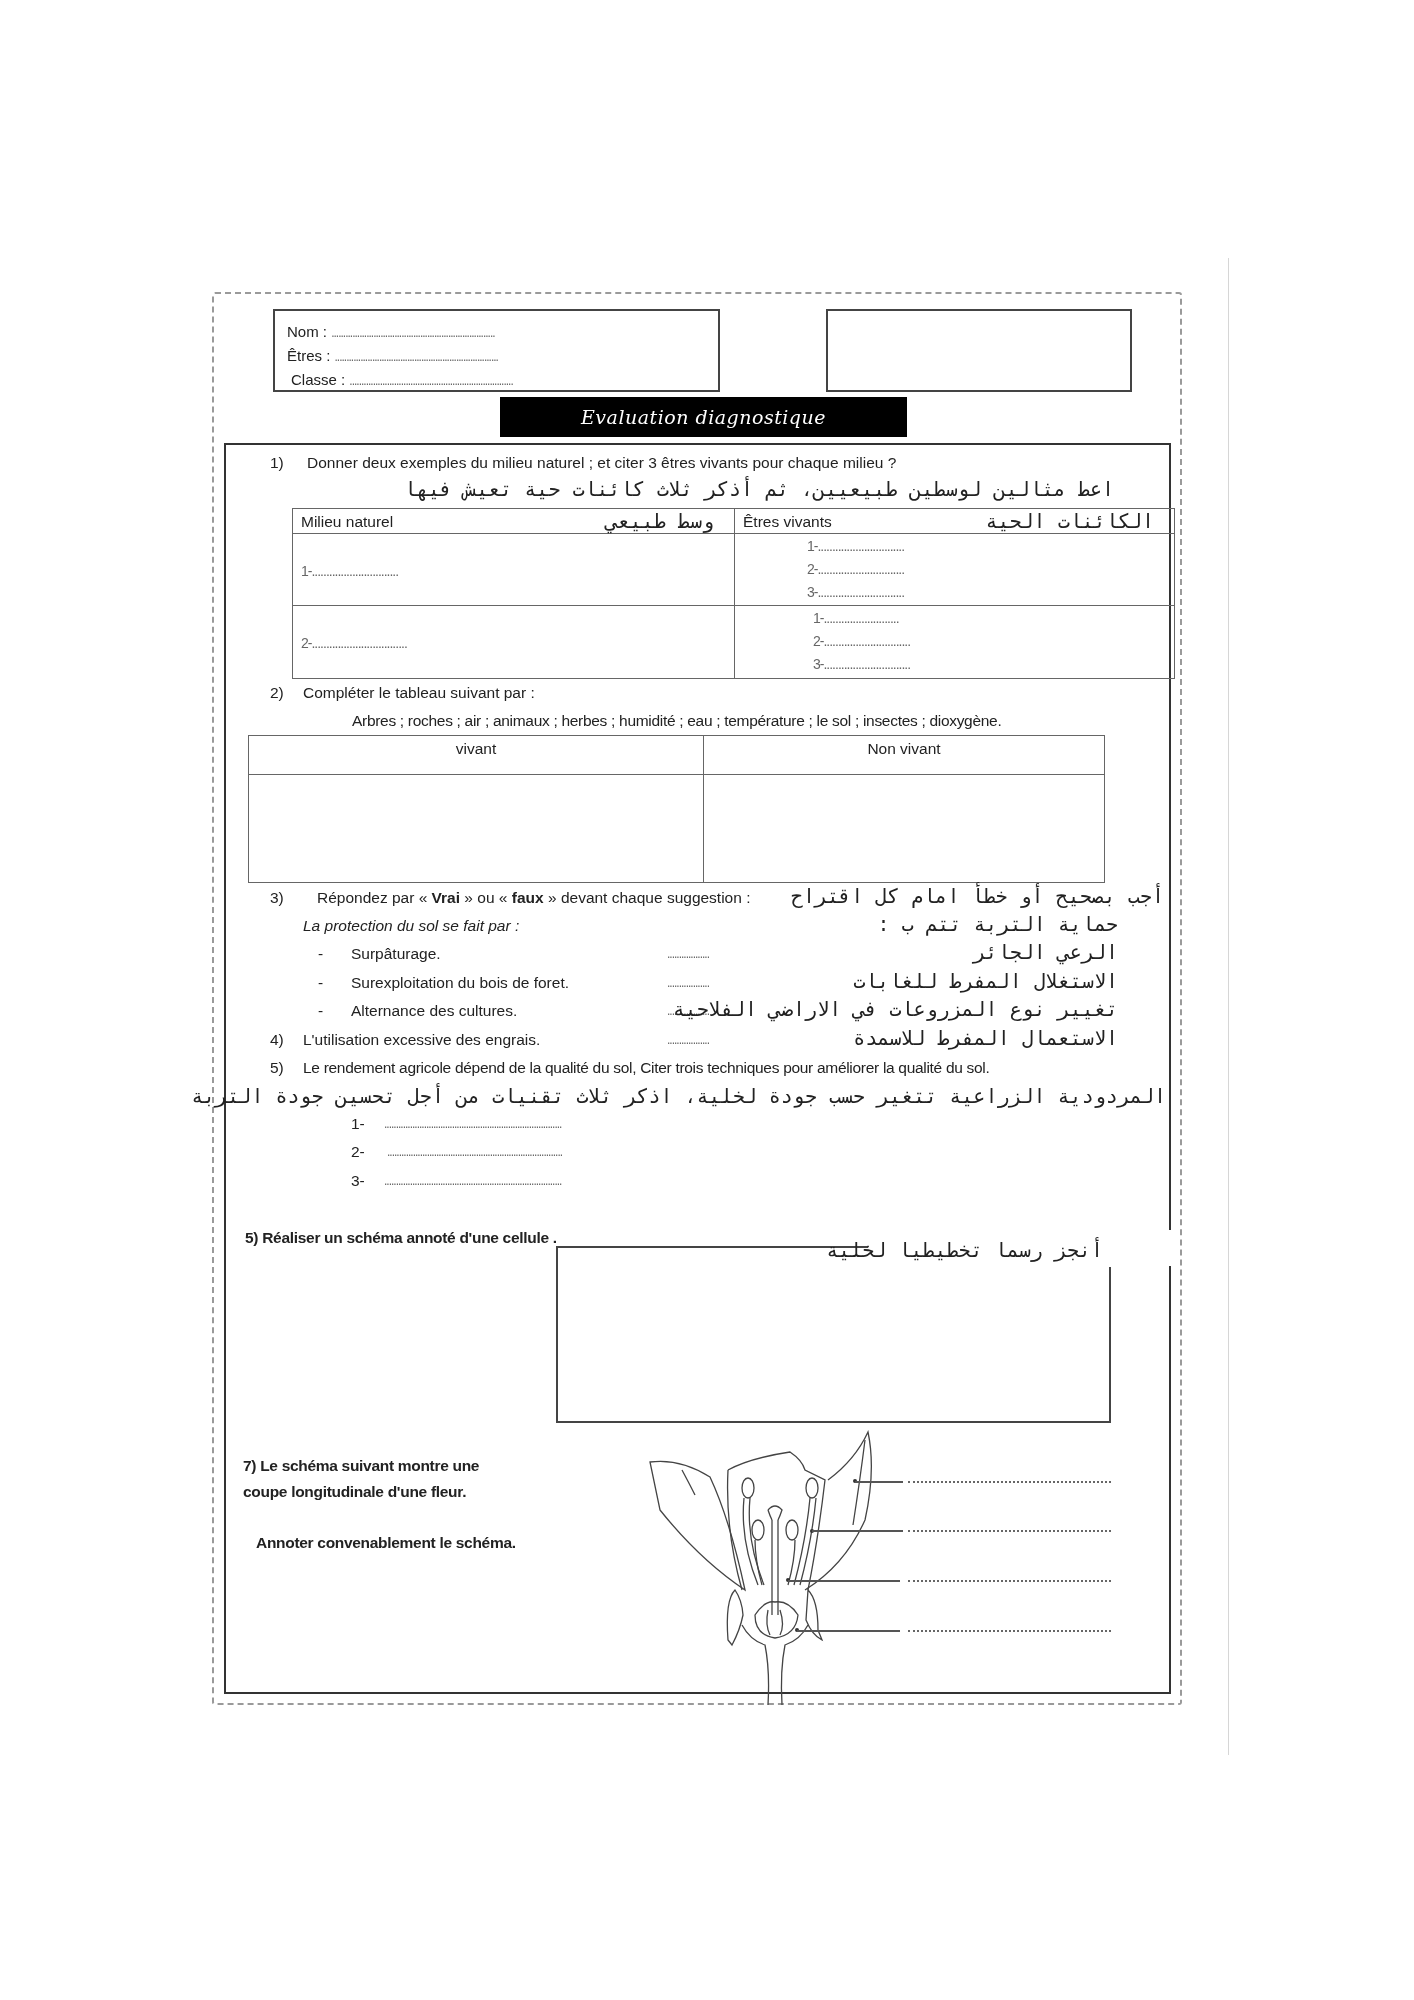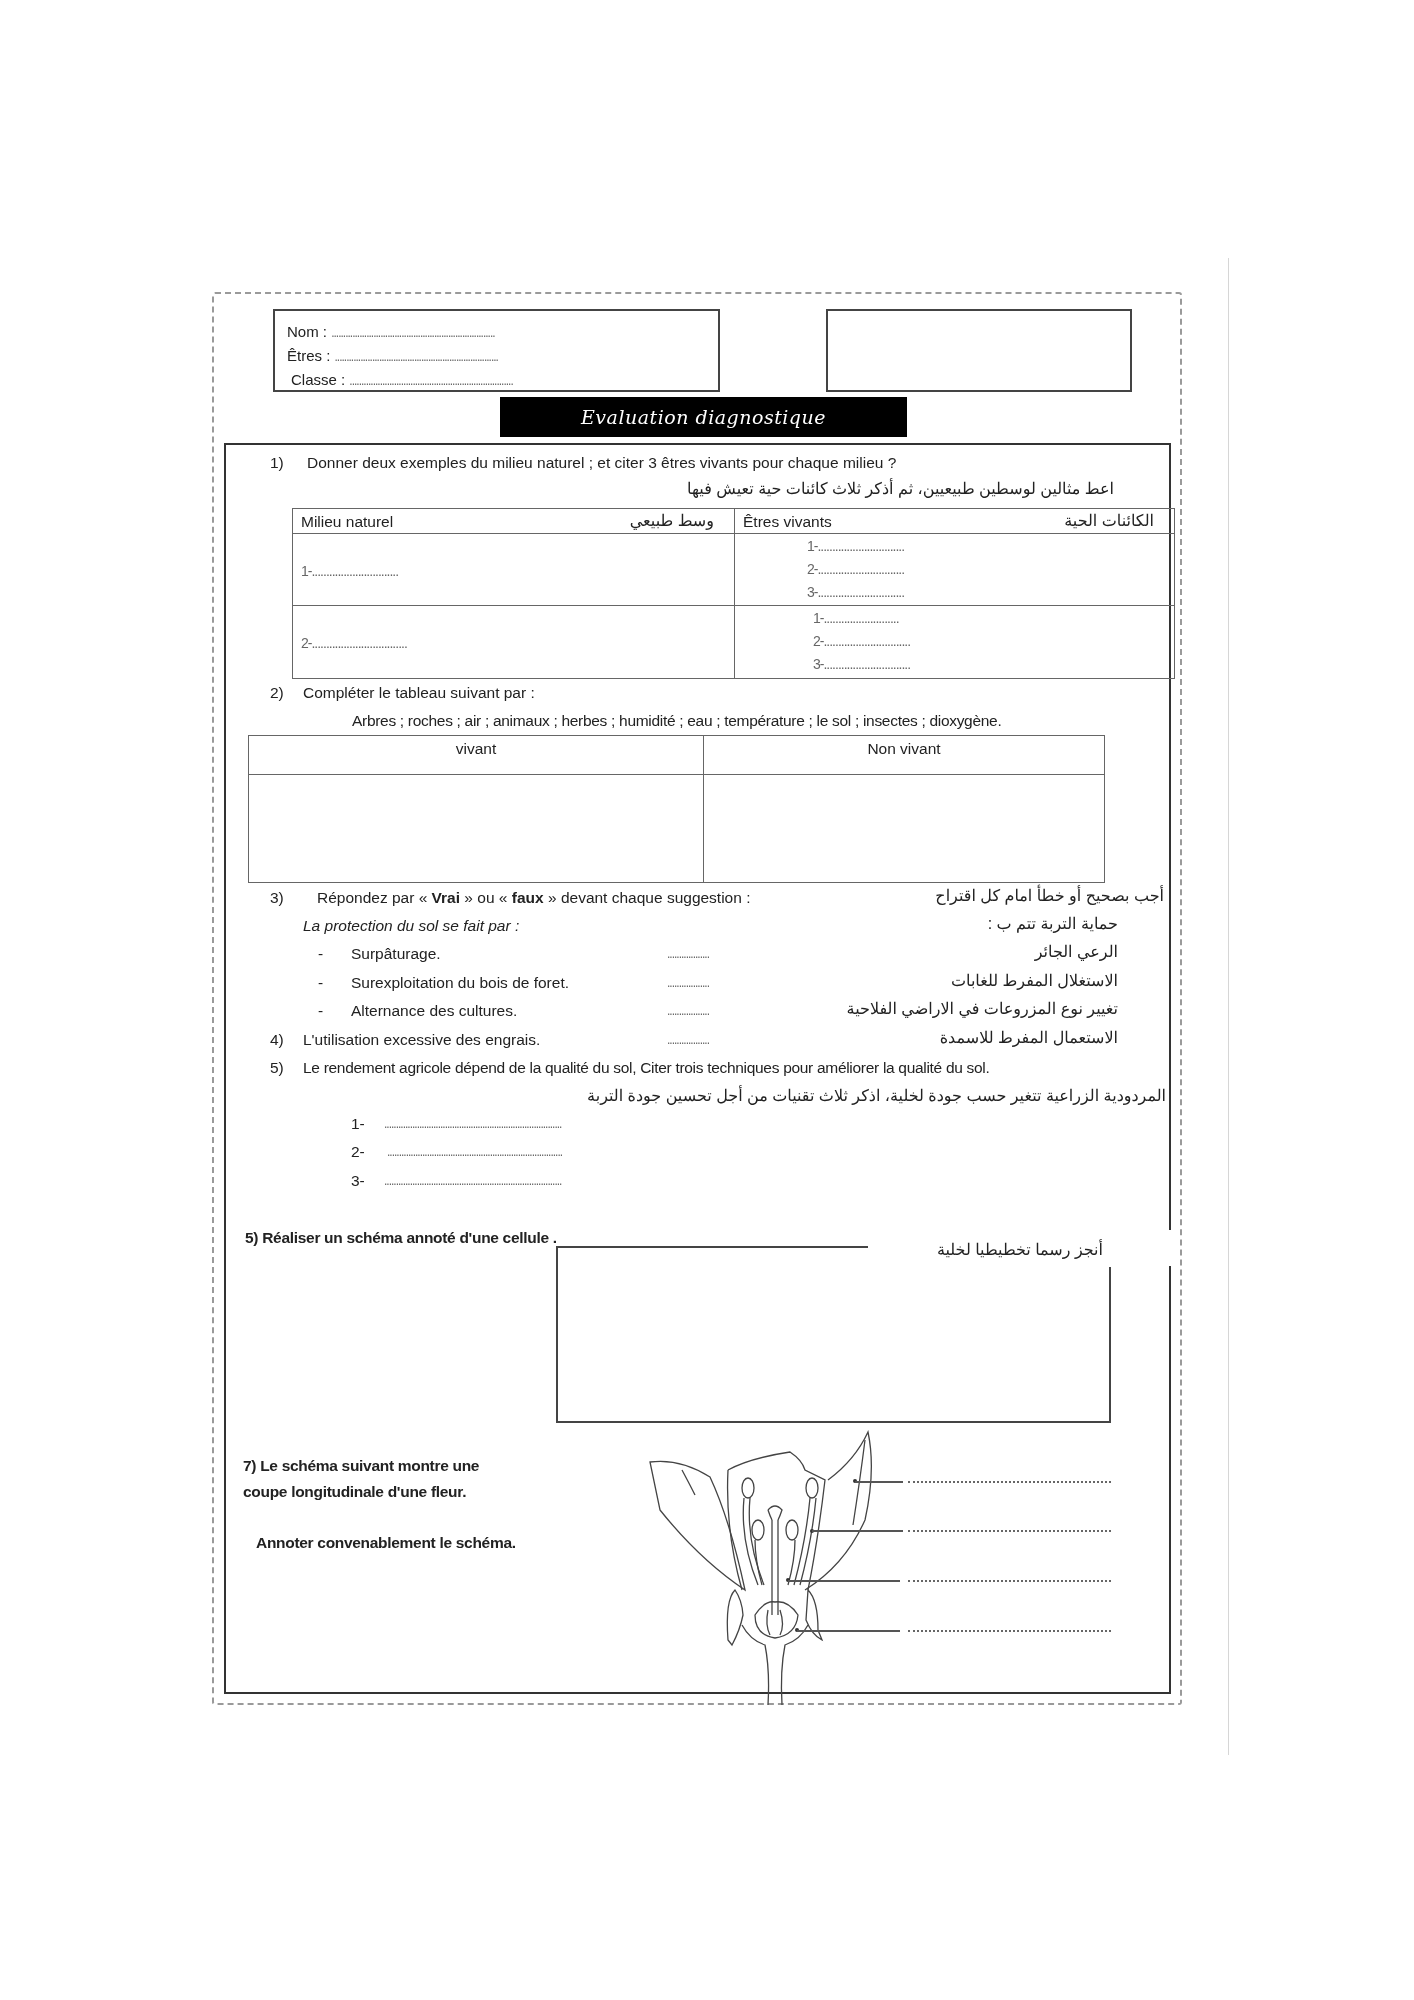--- a/index.html
+++ b/index.html
@@ -1,20 +1,20 @@
 <!DOCTYPE html>
 <html><head>
 <meta charset="utf-8">
 <style>
   html, body { margin: 0; padding: 0; background: #ffffff; }
   body { width: 1414px; height: 2000px; position: relative; overflow: hidden;
          font-family: "Liberation Sans", "DejaVu Sans", sans-serif; color: #222; }
   .abs { position: absolute; }
   .txt { font-size: 15.5px; white-space: nowrap; line-height: 1; }
-  .ar { direction: rtl; font-family: Liberation Sans, sans-serif; font-size: 16px; white-space: nowrap; line-height: 1; }
+  .ar { direction: rtl; font-family: Liberation Mono, monospace; font-size: 20px; white-space: nowrap; line-height: 1; }
   .dashed-frame { left: 212px; top: 292px; width: 970px; height: 1413px;
                   border: 2px dashed #9a9a9a; box-sizing: border-box; border-radius: 3px; }
   .side-line { left: 1228px; top: 258px; width: 1px; height: 1497px; background: #d6d6d6; }
   .inner-frame { left: 224px; top: 443px; width: 947px; height: 1251px;
                  border: 2px solid #333; box-sizing: border-box; border-right: none; }
   .inner-right-top { left: 1169px; top: 443px; width: 2px; height: 787px; background: #333; }
   .inner-right-bot { left: 1169px; top: 1266px; width: 2px; height: 428px; background: #333; }
   .box { border: 2px solid #444; box-sizing: border-box; }
   .banner { left: 500px; top: 397px; width: 407px; height: 40px; background: #000;
             color: #fff; display: flex; align-items: center; justify-content: center;

